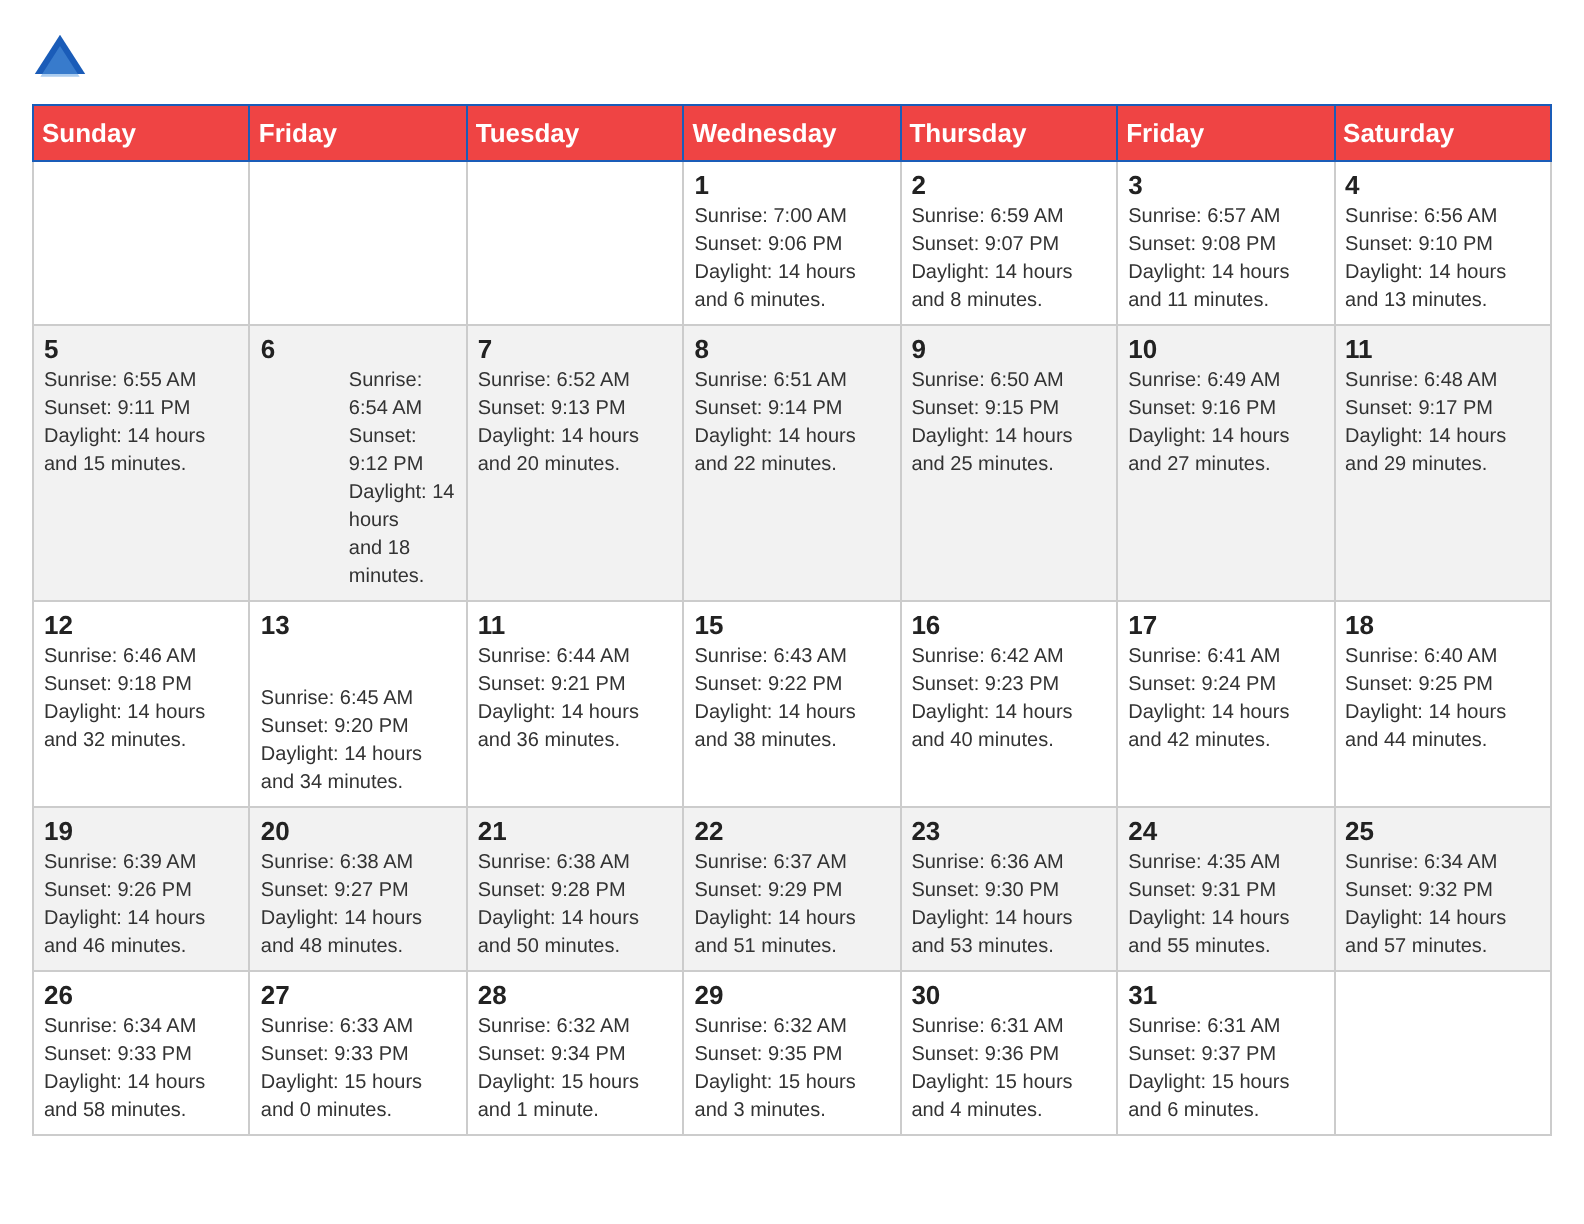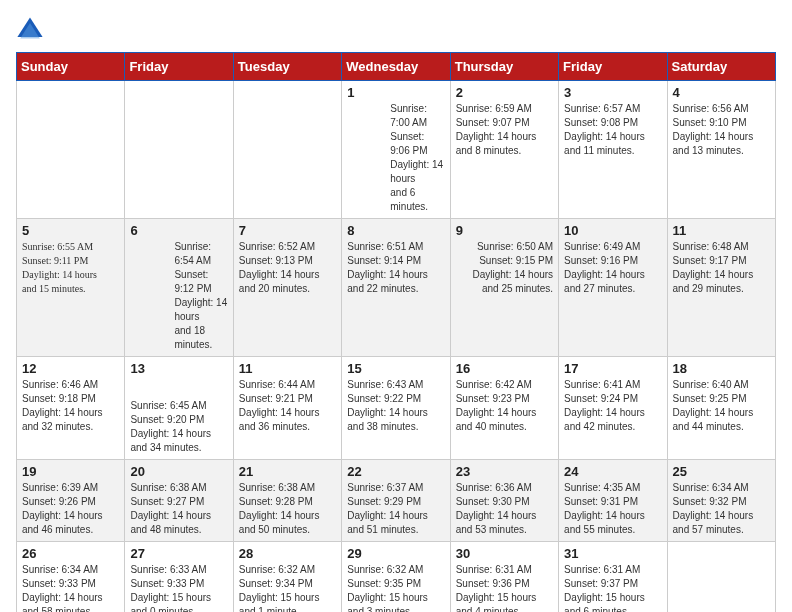--- a/index.html
+++ b/index.html
@@ -46,21 +46,21 @@
     .location-title {
       font-size: 15px;
       color: #444;
     }
     table {
       width: 100%;
       border-collapse: collapse;
       font-size: 11px;
     }
     thead tr th {
-      background-color: #b91c1c;
+      background-color: #ef4444;
       color: #fff;
       padding: 6px 4px;
       text-align: left;
       font-size: 13px;
       font-weight: bold;
       border: 1px solid #1a5cb8;
     }
     tbody tr td {
       border: 1px solid #ccc;
       vertical-align: top;
@@ -125,21 +125,21 @@
         <th>Saturday</th>
       </tr>
   </thead>
   <tbody id="calendar-body">
   <tr>
         <td class="empty-cell"></td>
         <td class="empty-cell"></td>
         <td class="empty-cell"></td>
         <td>
           <span class="day-number">1</span>
-          <div class="day-info" style="white-space: pre-line; margin-left: 43px;">Sunrise: 7:00 AM
+          <div class="day-info" style="white-space: pre-line;">Sunrise: 7:00 AM
 Sunset: 9:06 PM
 Daylight: 14 hours
 and 6 minutes.</div>
         </td>
         <td>
           <span class="day-number">2</span>
           <div class="day-info" style="white-space: pre-line;">Sunrise: 6:59 AM
 Sunset: 9:07 PM
 Daylight: 14 hours
 and 8 minutes.</div>
@@ -155,21 +155,21 @@
           <span class="day-number">4</span>
           <div class="day-info" style="white-space: pre-line;">Sunrise: 6:56 AM
 Sunset: 9:10 PM
 Daylight: 14 hours
 and 13 minutes.</div>
         </td>
       </tr>
       <tr>
         <td>
           <span class="day-number">5</span>
-          <div class="day-info" style="white-space: pre-line; font-family: Liberation Serif, serif;">Sunrise: 6:55 AM
+          <div class="day-info" style="white-space: pre-line;">Sunrise: 6:55 AM
 Sunset: 9:11 PM
 Daylight: 14 hours
 and 15 minutes.</div>
         </td>
         <td>
           <span class="day-number">6</span>
           <div class="day-info" style="white-space: pre-line; margin-left: 44px;">Sunrise: 6:54 AM
 Sunset: 9:12 PM
 Daylight: 14 hours
 and 18 minutes.</div>
@@ -183,21 +183,21 @@
         </td>
         <td>
           <span class="day-number">8</span>
           <div class="day-info" style="white-space: pre-line;">Sunrise: 6:51 AM
 Sunset: 9:14 PM
 Daylight: 14 hours
 and 22 minutes.</div>
         </td>
         <td>
           <span class="day-number">9</span>
-          <div class="day-info" style="white-space: pre-line; text-align: right;">Sunrise: 6:50 AM
+          <div class="day-info" style="white-space: pre-line;">Sunrise: 6:50 AM
 Sunset: 9:15 PM
 Daylight: 14 hours
 and 25 minutes.</div>
         </td>
         <td>
           <span class="day-number">10</span>
           <div class="day-info" style="white-space: pre-line;">Sunrise: 6:49 AM
 Sunset: 9:16 PM
 Daylight: 14 hours
 and 27 minutes.</div>

